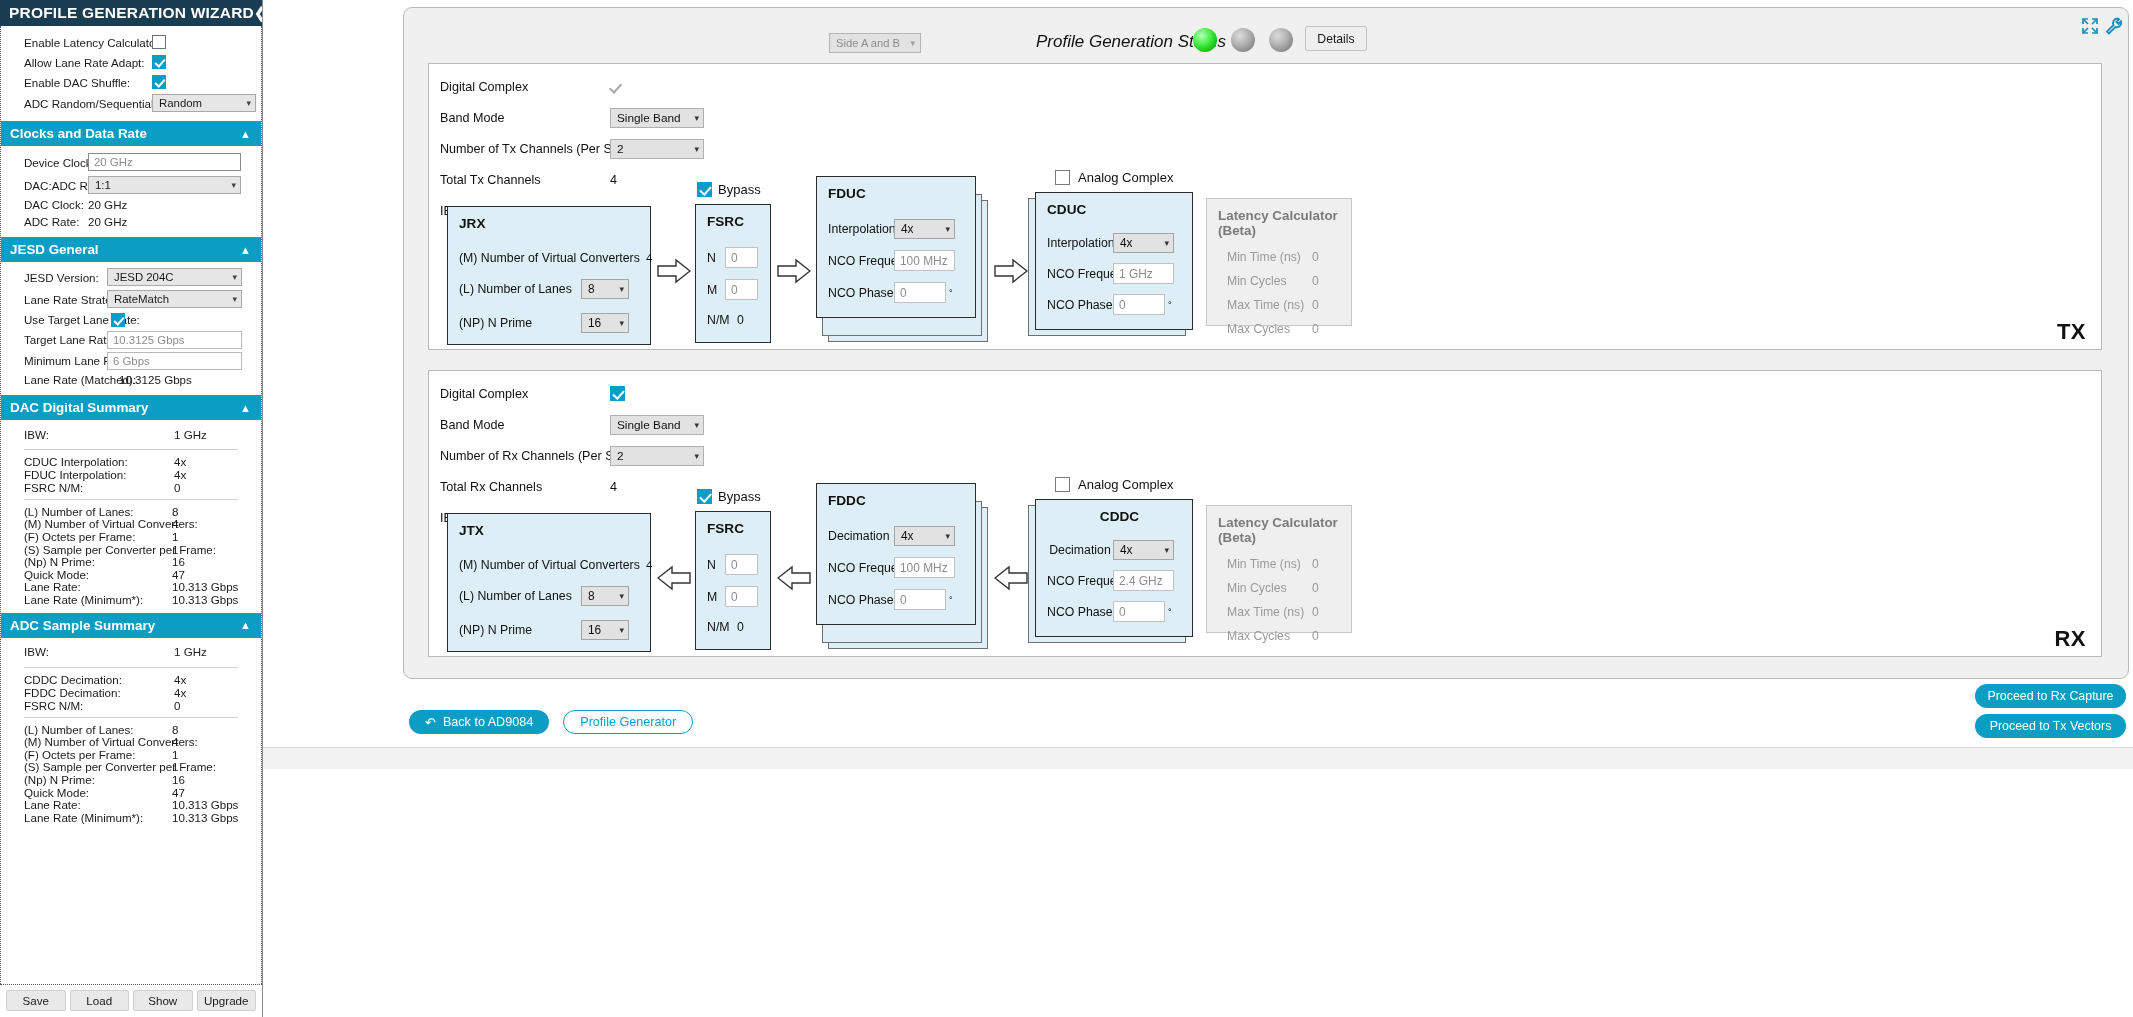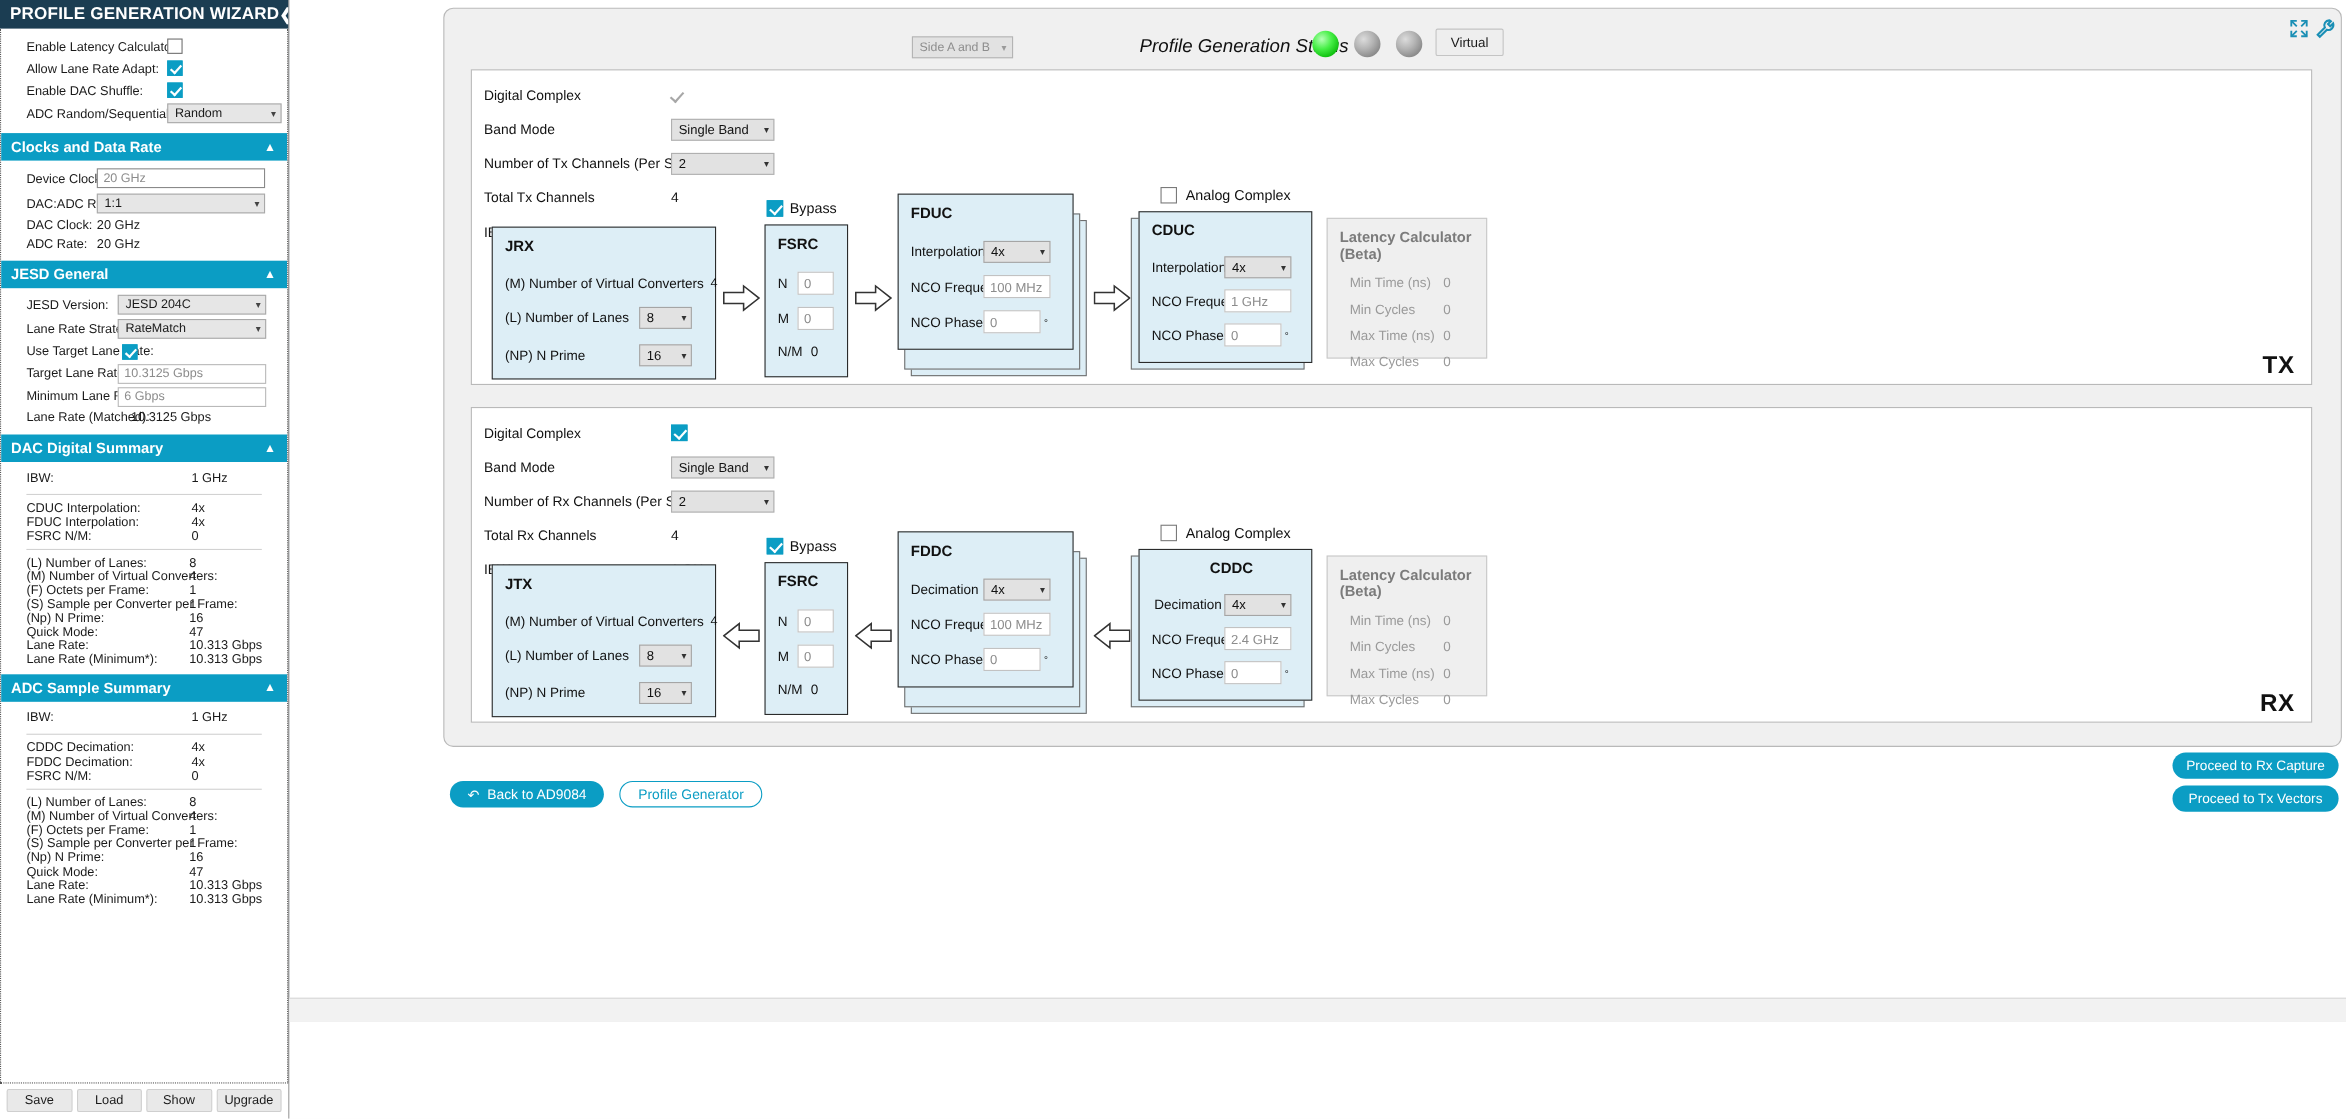--- a/index.html
+++ b/index.html
@@ -2,21 +2,21 @@
 <html><head>
 <meta charset="utf-8">
 <style>
   * { box-sizing: border-box; margin:0; padding:0; }
   html,body{
     width:2133px; height:1017px; overflow:hidden;
     background:#ffffff;
     font-family:"Liberation Sans", sans-serif;
     color:#1a1a1a;
   }
-  #app{position:relative;width:2133px;height:929px;background:#0f172a;}
+  #app{position:relative;width:2133px;height:769px;background:#0f172a;}
 
   
   #sidebar{
     position:absolute;left:0;top:0;width:263px;height:1017px;
     background:#ffffff;border-right:1px solid #8a8a8a;
     display:flex;flex-direction:column;
   }
   .wiz-title{
     height:26px;background:#1b3d52;color:#fff;
     display:flex;align-items:center;justify-content:space-between;
@@ -401,21 +401,21 @@
 
       <div class="topbar">
         <div class="side-select">
           <span>Side A and B</span>
           <span class="ar">▾</span>
         </div>
         <div class="pgs-label">Profile Generation Status</div>
         <div class="led green"></div>
         <div class="led grey1"></div>
         <div class="led grey2"></div>
-        <button class="details-btn">Virtual</button>
+        <button class="details-btn">Details</button>
         <div class="expand-ico">
           <svg width="20" height="20" viewBox="0 0 20 20" fill="none" stroke="#1a8fb5" stroke-width="1.7">
             <path d="M8 3H3v5M12 3h5v5M8 17H3v-5M12 17h5v-5"></path>
             <path d="M3 3l5 5M17 3l-5 5M3 17l5-5M17 17l-5-5"></path>
           </svg>
         </div>
         <div class="wrench-ico">
           <svg width="20" height="20" viewBox="0 0 20 20" fill="none" stroke="#1a8fb5" stroke-width="1.9">
             <path d="M13.5 2.5a4.5 4.5 0 0 0-4 6.6L3 15.6l1.9 1.9 6.5-6.5a4.5 4.5 0 0 0 5.6-5.7l-2.6 2.6-2-2 2.6-2.6a4.6 4.6 0 0 0-1.5-.8z"></path>
           </svg>

